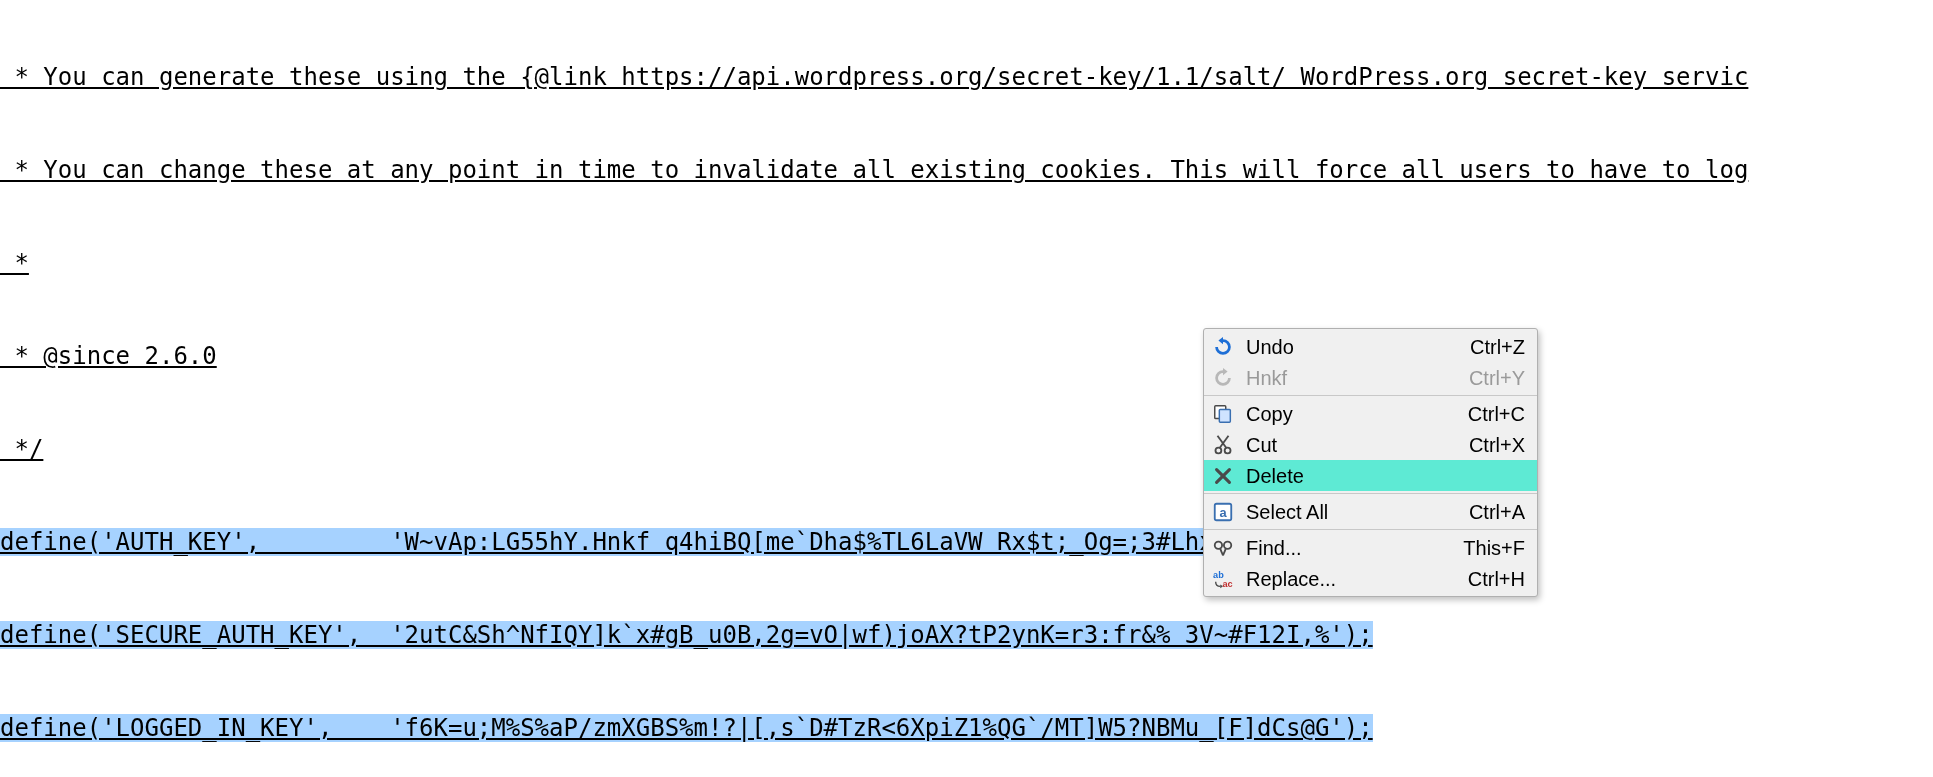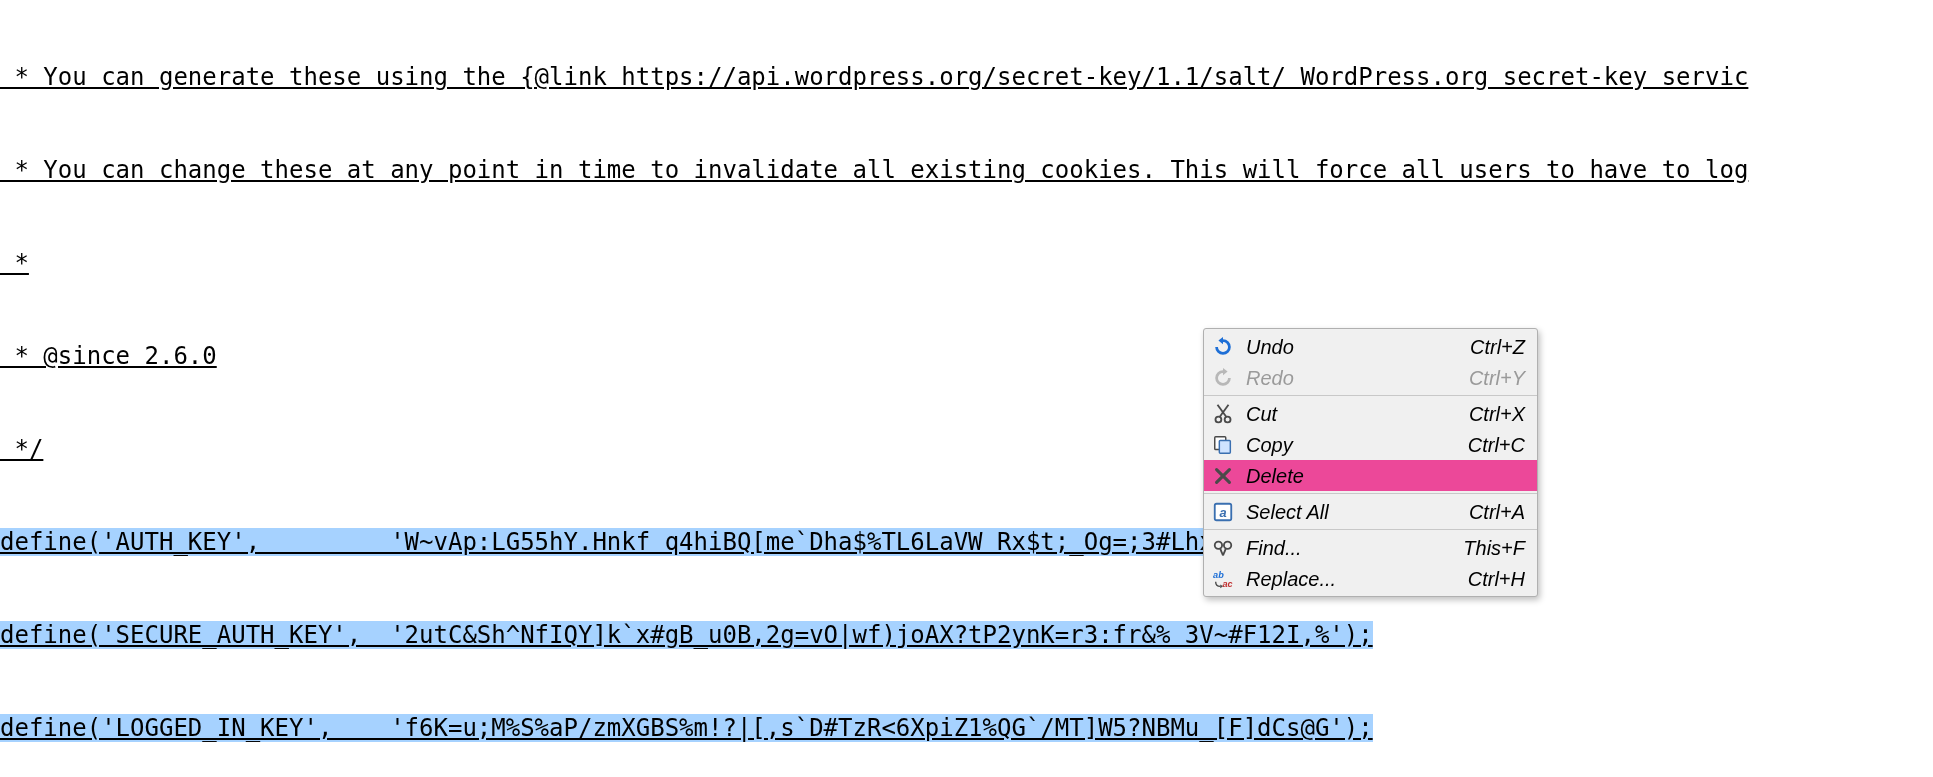--- a/index.html
+++ b/index.html
@@ -41,32 +41,31 @@
     width: 333px;
     background: #f0f0f0;
     border: 1px solid #b0b0b0;
     border-radius: 3px;
     box-shadow: 2px 3px 6px rgba(0,0,0,0.25);
     font-family: "Segoe UI", Arial, sans-serif;
     font-size: 20px;
     line-height: 20px;
     color: #000;
     padding: 2px 0;
-    font-style: italic;
   }
 
   .menu-item {
     display: flex;
     align-items: center;
     height: 31px;
     padding: 0 12px 0 6px;
   }
 
   .menu-item.hovered {
-    background: #ec4899;
+    background: #5eead4;
   }
 
   .menu-item.disabled .menu-label,
   .menu-item.disabled .menu-shortcut {
     color: #9a9a9a;
   }
 
   .menu-icon {
     width: 26px;
     height: 26px;
@@ -138,50 +137,50 @@
     <span class="menu-shortcut">Ctrl+Z</span>
   </div>
 
   <div class="menu-item disabled">
     <span class="menu-icon">
       <svg width="22" height="22" viewBox="0 0 24 24">
         <path d="M12 5 A7 7 0 1 0 19 12" fill="none" stroke="#b8b8b8" stroke-width="3"></path>
         <polygon points="12,1 12,9 17,5" fill="#b8b8b8"></polygon>
       </svg>
     </span>
-    <span class="menu-label">Redo</span>
+    <span class="menu-label">Hnkf</span>
     <span class="menu-shortcut">Ctrl+Y</span>
   </div>
 
   <div class="menu-sep"></div>
+
+  <div class="menu-item">
+    <span class="menu-icon">
+      <svg width="22" height="22" viewBox="0 0 24 24">
+        <rect x="3" y="3" width="12" height="14" rx="1" fill="#fff" stroke="#4a4a4a" stroke-width="1.6"></rect>
+        <rect x="8" y="7" width="12" height="14" rx="1" fill="#cfe3ff" stroke="#3a6fb0" stroke-width="1.6"></rect>
+      </svg>
+    </span>
+    <span class="menu-label">Copy</span>
+    <span class="menu-shortcut">Ctrl+C</span>
+  </div>
 
   <div class="menu-item">
     <span class="menu-icon">
       <svg width="22" height="22" viewBox="0 0 24 24">
         <circle cx="7" cy="18" r="3.2" fill="none" stroke="#4a4a4a" stroke-width="2"></circle>
         <circle cx="17" cy="18" r="3.2" fill="none" stroke="#4a4a4a" stroke-width="2"></circle>
         <line x1="8.5" y1="15" x2="18" y2="2" stroke="#4a4a4a" stroke-width="2"></line>
         <line x1="15.5" y1="15" x2="6" y2="2" stroke="#4a4a4a" stroke-width="2"></line>
       </svg>
     </span>
     <span class="menu-label">Cut</span>
     <span class="menu-shortcut">Ctrl+X</span>
   </div>
 
-  <div class="menu-item">
-    <span class="menu-icon">
-      <svg width="22" height="22" viewBox="0 0 24 24">
-        <rect x="3" y="3" width="12" height="14" rx="1" fill="#fff" stroke="#4a4a4a" stroke-width="1.6"></rect>
-        <rect x="8" y="7" width="12" height="14" rx="1" fill="#cfe3ff" stroke="#3a6fb0" stroke-width="1.6"></rect>
-      </svg>
-    </span>
-    <span class="menu-label">Copy</span>
-    <span class="menu-shortcut">Ctrl+C</span>
-  </div>
-
 
   <div class="menu-item hovered">
     <span class="menu-icon">
       <svg width="22" height="22" viewBox="0 0 24 24">
         <line x1="5" y1="5" x2="19" y2="19" stroke="#4a4a4a" stroke-width="3.4" stroke-linecap="round"></line>
         <line x1="19" y1="5" x2="5" y2="19" stroke="#4a4a4a" stroke-width="3.4" stroke-linecap="round"></line>
       </svg>
     </span>
     <span class="menu-label">Delete</span>
     <span class="menu-shortcut"></span>

